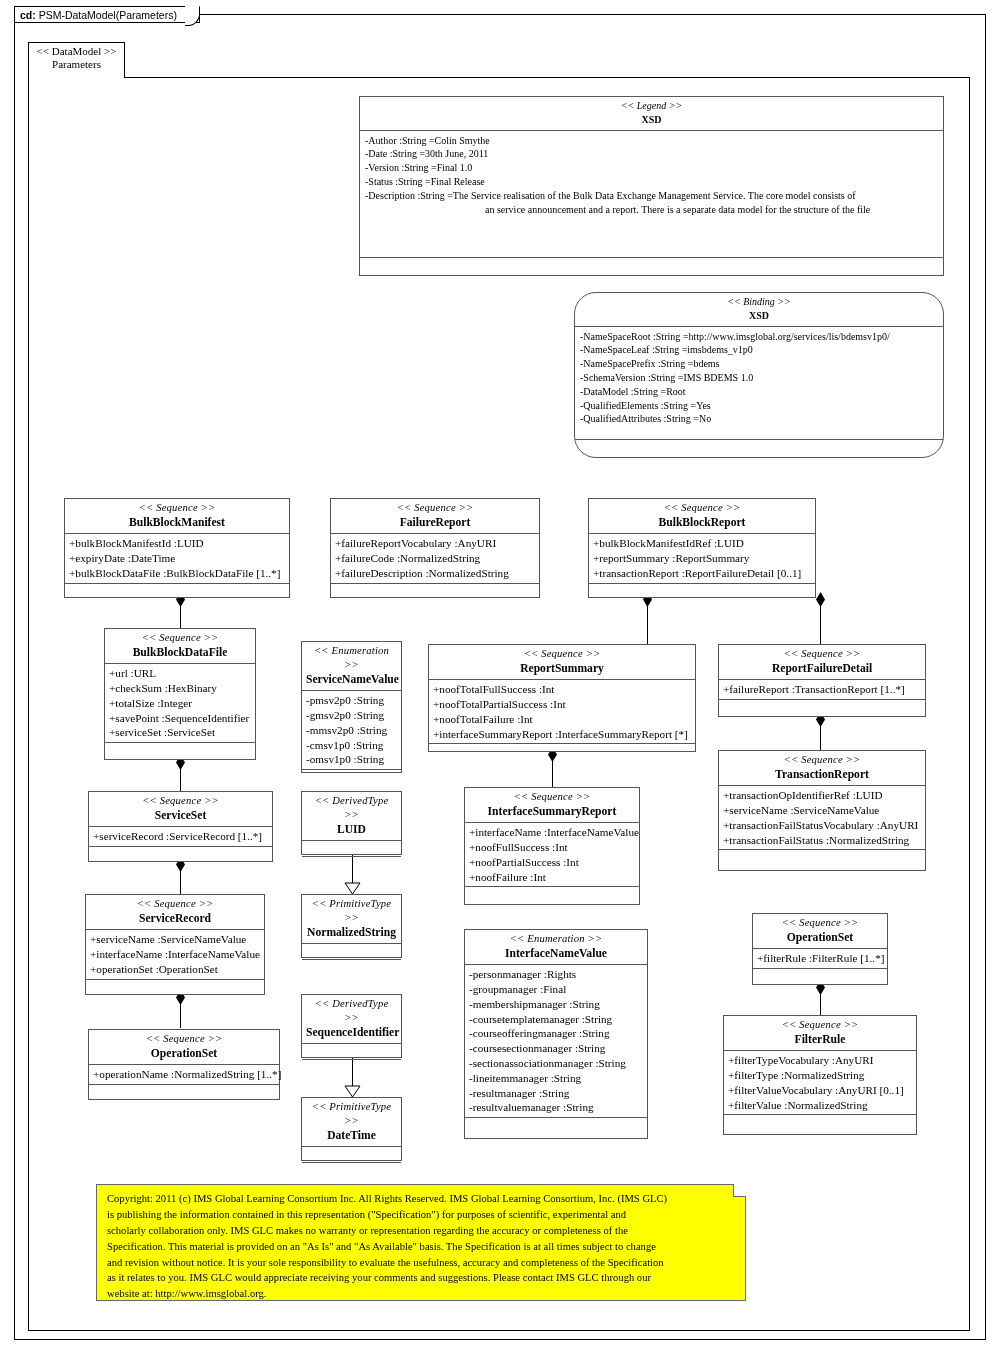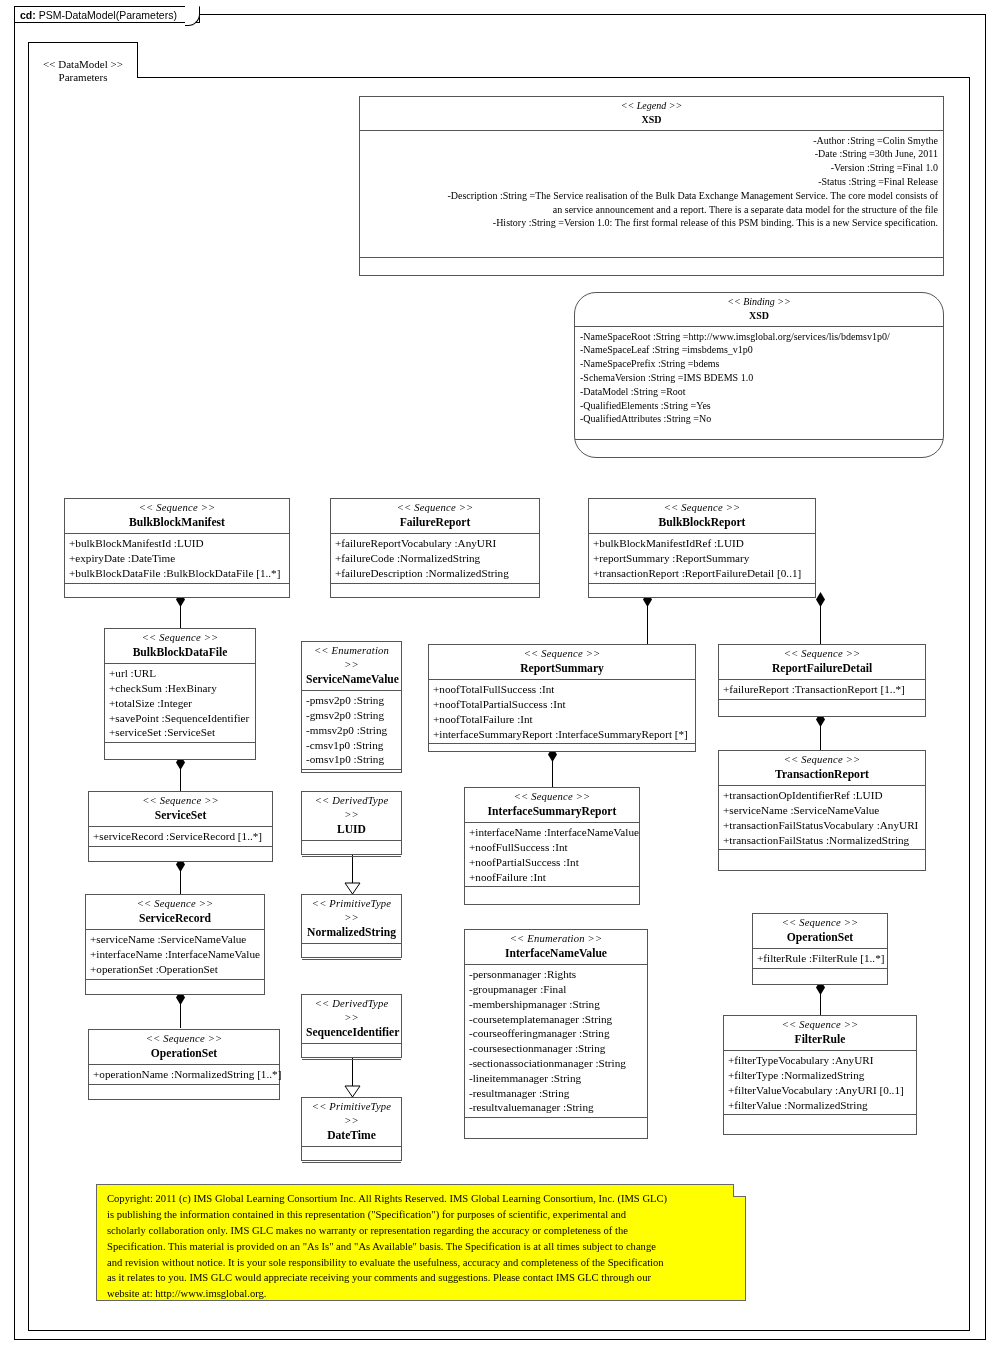--- a/index.html
+++ b/index.html
@@ -36,26 +36,26 @@
     background:#fff;
     border-right:1px solid #000;
     border-bottom:1px solid #000;
     border-top:1px solid #fff;
     border-radius:0 0 12px 0;
   }
 
   
   #datamodel-tab {
     position:absolute; left:28px; top:42px;
-    width:110px; height:36px;
+    width:97px; height:36px;
     border:1px solid #000; border-bottom:none;
     background:#fff;
     text-align:center;
     font-size:11px;
-    padding-top:15px;
+    padding-top:2px;
     z-index:4;
   }
   #datamodel-tab .l1 { font-family:"Liberation Serif", serif; }
   #datamodel-tab .l2 { margin-top:1px; }
   #datamodel-body {
     position:absolute; left:28px; top:77px;
     width:942px; height:1254px;
     border:1px solid #000;
     background:#fff;
   }
@@ -138,28 +138,27 @@
   <div class="l1">&lt;&lt; DataModel &gt;&gt;</div>
   <div class="l2">Parameters</div>
 </div>
 <div id="datamodel-body"></div>
 
 <div class="notebox" style="left:359px; top:96px; width:585px; height:180px;">
   <div class="hdr">
     <div class="stereo" style="font-style:italic;">&lt;&lt; Legend &gt;&gt;</div>
     <div class="cname" style="font-weight:bold;">XSD</div>
   </div>
-  <div class="body" style="height:127px;text-align:right;">
+  <div class="body" style="height:127px;">
     <div class="row">-Author :String =Colin Smythe</div>
     <div class="row">-Date :String =30th June, 2011</div>
     <div class="row">-Version :String =Final 1.0</div>
     <div class="row">-Status :String =Final Release</div>
     <div class="row">-Description  :String =The Service realisation of the Bulk Data Exchange Management Service.  The core model consists of</div>
     <div class="row cont">an service announcement and a report.  There is a separate data model for the structure of the file</div>
-    <div class="row">-History :String =Version 1.0: The first formal release of this PSM binding.  This is a new Service specification.</div>
   </div>
   <div class="foot"></div>
 </div>
 
 <div class="notebox" style="left:574px; top:292px; width:370px; height:166px;border-radius:22px;">
   <div class="hdr">
     <div class="stereo" style="font-style:italic;">&lt;&lt;  Binding  &gt;&gt;</div>
     <div class="cname" style="font-weight:bold;">XSD</div>
   </div>
   <div class="body" style="height:113px;">

